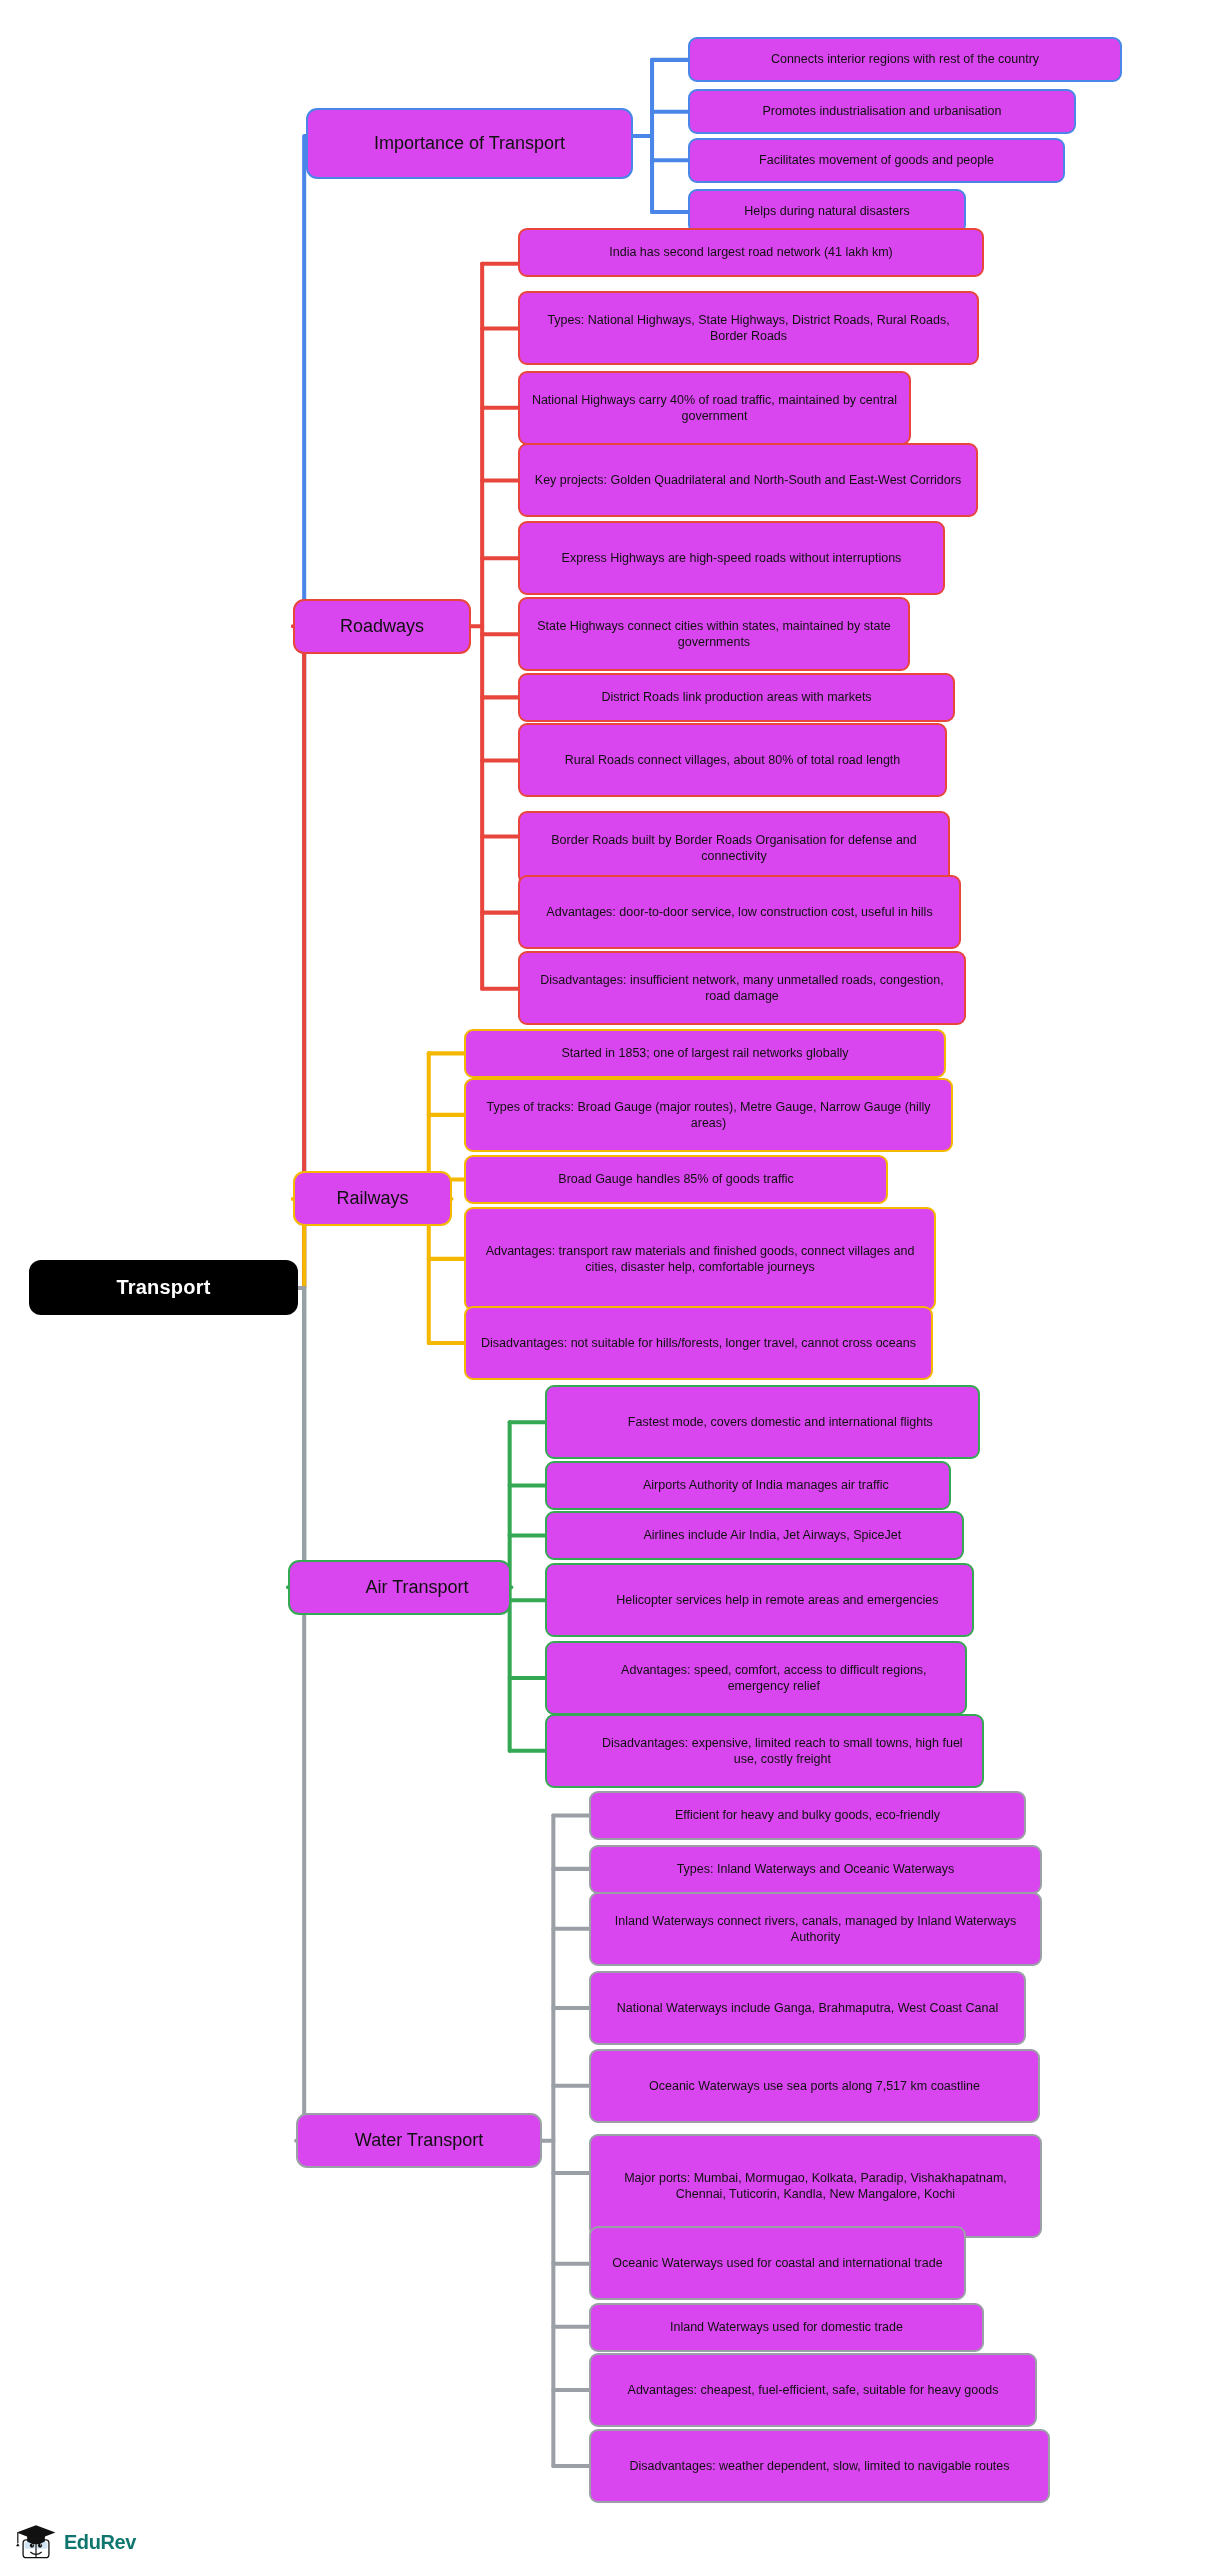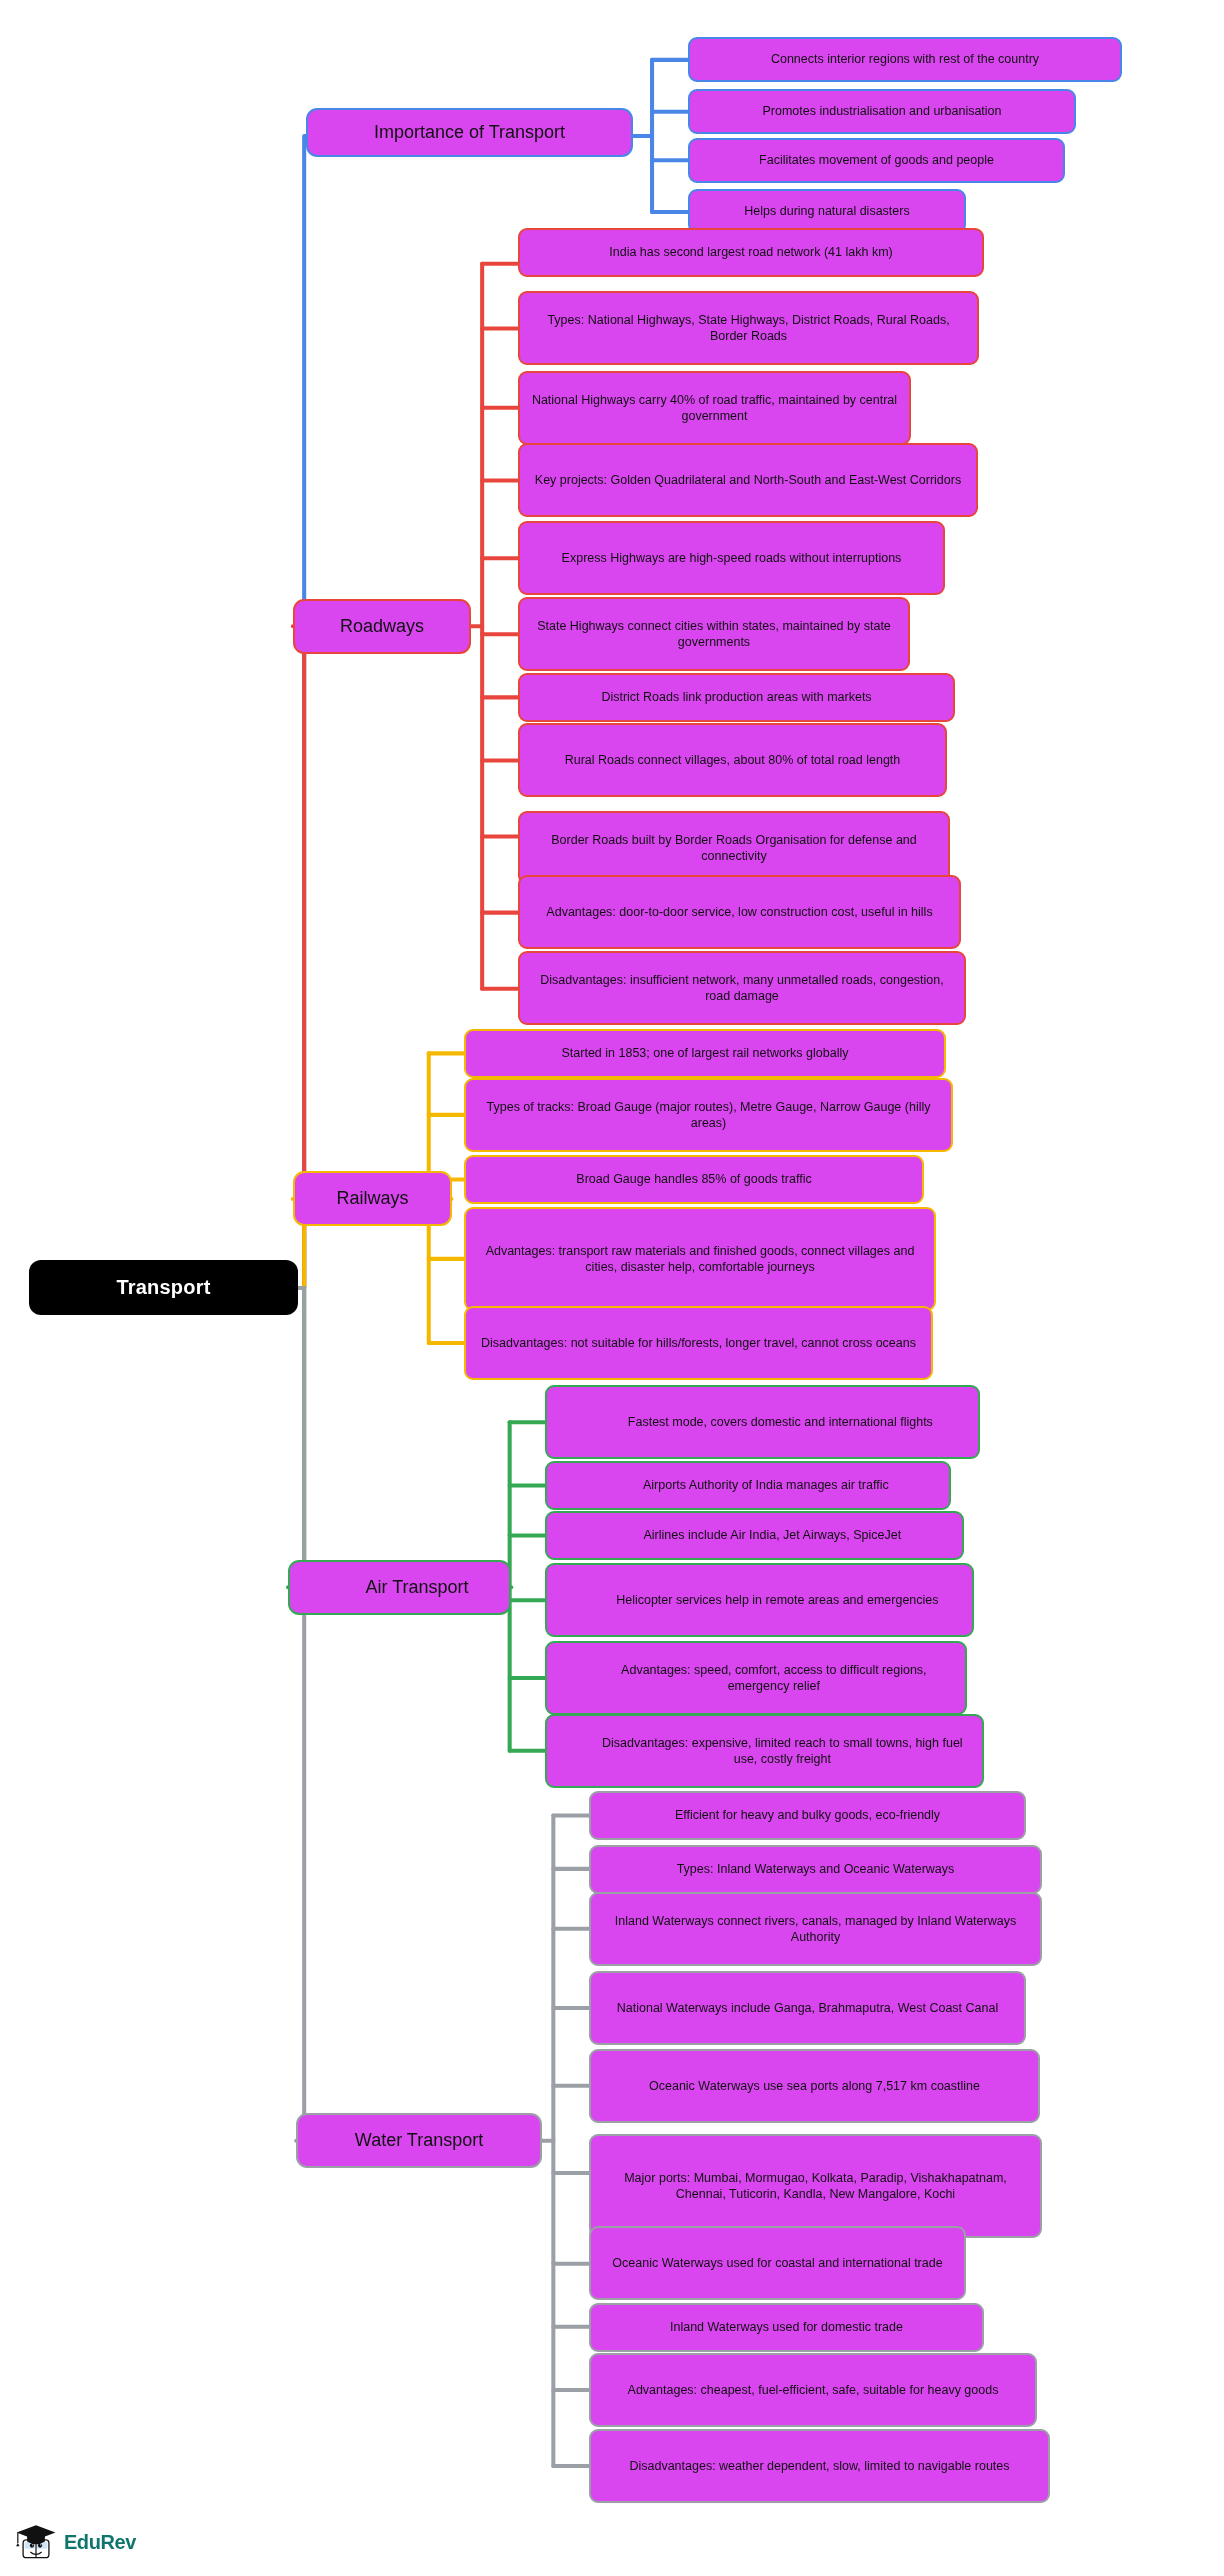--- a/index.html
+++ b/index.html
@@ -160,41 +160,41 @@
 
       <path d="M26 4 L50 13 L26 22 L2 13 Z" fill="#111111"></path>
       <path d="M15 17 L15 24 q11 7 22 0 L37 17 L26 21.5 Z" fill="#111111"></path>
 
       <path d="M3.5 13.5 L3.5 26" stroke="#111111" stroke-width="1.5" fill="none"></path>
       <path d="M3.5 26 l-2.2 4 h4.4 Z" fill="#111111"></path>
     </svg>
     <span class="wordmark">EduRev</span>
   </div>
 
-<div class="node branch c-blue" style="width: 327px; height: 49px; left: 306px; top: 108px;">Importance of Transport</div>
+<div class="node branch c-blue" style="width: 327px; height: 71px; left: 306px; top: 108px;">Importance of Transport</div>
     <div class="node leaf c-blue" style="left: 688px; top: 37px; width: 434px; height: 45px;">Connects interior regions with rest of the country</div>
     <div class="node leaf c-blue" style="left: 688px; top: 89px; width: 388px; height: 45px;">Promotes industrialisation and urbanisation</div>
     <div class="node leaf c-blue" style="left: 688px; top: 138px; width: 377px; height: 45px;">Facilitates movement of goods and people</div>
     <div class="node leaf c-blue" style="left: 688px; top: 189px; width: 278px; height: 45px;">Helps during natural disasters</div>
     <div class="node branch c-red" style="width: 178px; height: 55px; left: 293px; top: 599px;">Roadways</div>
     <div class="node leaf c-red" style="left: 518px; top: 228px; width: 466px; height: 49px;">India has second largest road network (41 lakh km)</div>
     <div class="node leaf c-red two-line" style="left: 518px; top: 291px; width: 461px; height: 74px;">Types: National Highways, State Highways, District Roads, Rural Roads, Border Roads</div>
     <div class="node leaf c-red two-line" style="left: 518px; top: 371px; width: 393px; height: 74px;">National Highways carry 40% of road traffic, maintained by central government</div>
     <div class="node leaf c-red two-line" style="left: 518px; top: 443px; width: 460px; height: 74px;">Key projects: Golden Quadrilateral and North-South and East-West Corridors</div>
     <div class="node leaf c-red two-line" style="left: 518px; top: 521px; width: 427px; height: 74px;">Express Highways are high-speed roads without interruptions</div>
     <div class="node leaf c-red two-line" style="left: 518px; top: 597px; width: 392px; height: 74px;">State Highways connect cities within states, maintained by state governments</div>
     <div class="node leaf c-red" style="left: 518px; top: 673px; width: 437px; height: 49px;">District Roads link production areas with markets</div>
     <div class="node leaf c-red two-line" style="left: 518px; top: 723px; width: 429px; height: 74px;">Rural Roads connect villages, about 80% of total road length</div>
     <div class="node leaf c-red two-line" style="left: 518px; top: 799px; width: 432px; height: 74px; margin-top: 12px;">Border Roads built by Border Roads Organisation for defense and connectivity</div>
     <div class="node leaf c-red two-line" style="left: 518px; top: 875px; width: 443px; height: 74px;">Advantages: door-to-door service, low construction cost, useful in hills</div>
     <div class="node leaf c-red two-line" style="left: 518px; top: 951px; width: 448px; height: 74px;">Disadvantages: insufficient network, many unmetalled roads, congestion, road damage</div>
     <div class="node branch c-amber" style="width: 159px; height: 55px; left: 293px; top: 1171px;">Railways</div>
     <div class="node leaf c-amber" style="left: 464px; top: 1029px; width: 482px; height: 49px;">Started in 1853; one of largest rail networks globally</div>
     <div class="node leaf c-amber two-line" style="left: 464px; top: 1078px; width: 489px; height: 74px;">Types of tracks: Broad Gauge (major routes), Metre Gauge, Narrow Gauge (hilly areas)</div>
-    <div class="node leaf c-amber" style="left: 464px; top: 1155px; width: 460px; height: 49px;">Broad Gauge handles 85% of goods traffic</div>
+    <div class="node leaf c-amber" style="left: 464px; top: 1155px; width: 424px; height: 49px;">Broad Gauge handles 85% of goods traffic</div>
     <div class="node leaf c-amber two-line" style="left: 464px; top: 1207px; width: 472px; height: 104px;">Advantages: transport raw materials and finished goods, connect villages and cities, disaster help, comfortable journeys</div>
     <div class="node leaf c-amber two-line" style="left: 464px; top: 1306px; width: 469px; height: 74px;">Disadvantages: not suitable for hills/forests, longer travel, cannot cross oceans</div>
     <div class="node branch c-green" style="width: 223px; height: 55px; left: 288px; top: 1560px;">Air Transport</div>
     <div class="node leaf c-green two-line" style="left: 545px; top: 1385px; width: 435px; height: 74px;">Fastest mode, covers domestic and international flights</div>
     <div class="node leaf c-green" style="left: 545px; top: 1461px; width: 406px; height: 49px;">Airports Authority of India manages air traffic</div>
     <div class="node leaf c-green" style="left: 545px; top: 1511px; width: 419px; height: 49px;">Airlines include Air India, Jet Airways, SpiceJet</div>
     <div class="node leaf c-green two-line" style="left: 545px; top: 1563px; width: 429px; height: 74px;">Helicopter services help in remote areas and emergencies</div>
     <div class="node leaf c-green two-line" style="left: 545px; top: 1641px; width: 422px; height: 74px;">Advantages: speed, comfort, access to difficult regions, emergency relief</div>
     <div class="node leaf c-green two-line" style="left: 545px; top: 1714px; width: 439px; height: 74px;">Disadvantages: expensive, limited reach to small towns, high fuel use, costly freight</div>
     <div class="node branch c-grey" style="width: 246px; height: 55px; left: 296px; top: 2113px;">Water Transport</div>

